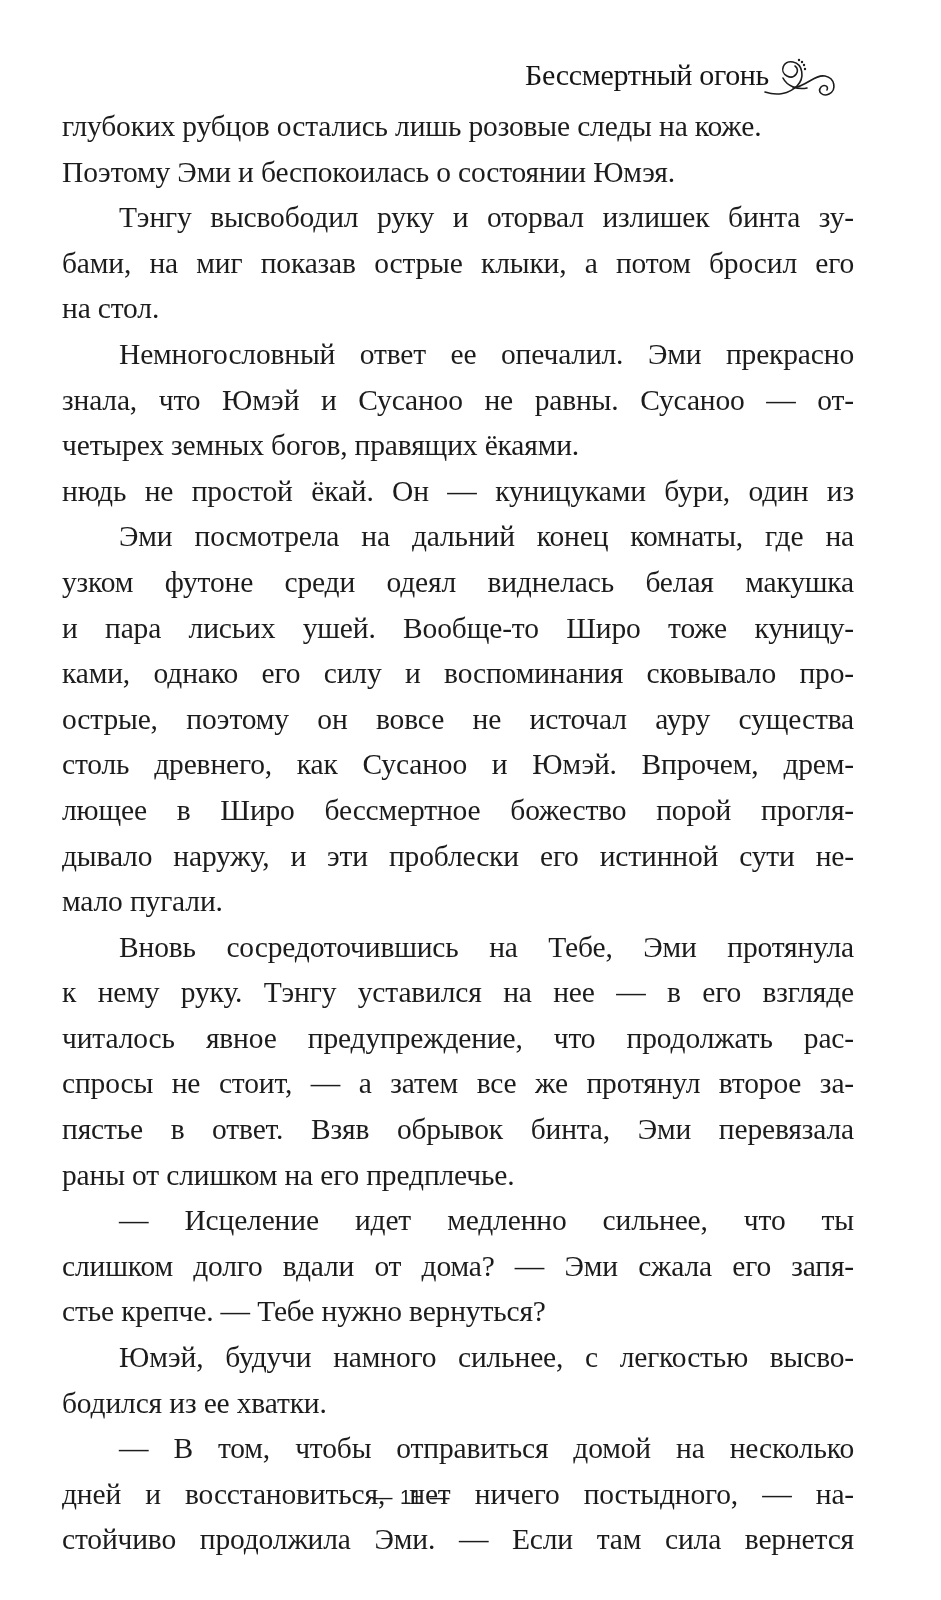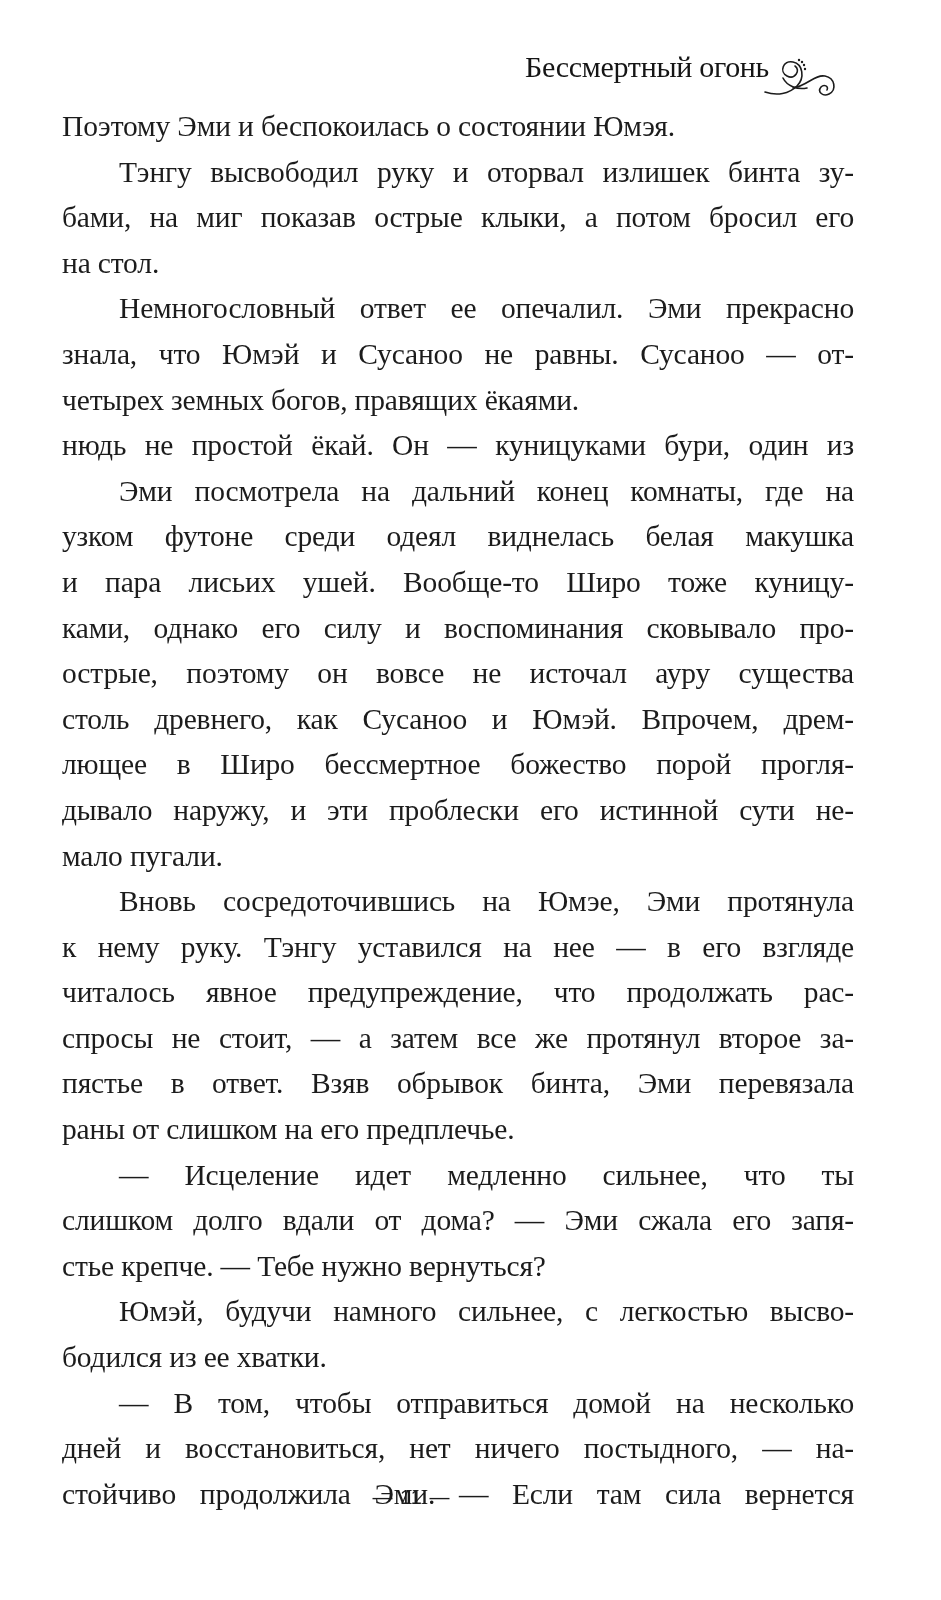--- a/index.html
+++ b/index.html
@@ -14,21 +14,21 @@
       overflow: hidden;
       font-family: "Liberation Serif", "DejaVu Serif", serif;
       color: #1c1c1c;
     }
     .running-head {
       position: absolute;
       top: 52px;
       right: 100px;
       height: 50px;
       display: flex;
-      align-items: flex-start;
+      align-items: center;
     }
     .running-head-title {
       font-size: 30px;
       letter-spacing: -0.3px;
       color: #151515;
       line-height: 1;
       padding-bottom: 4px;
     }
     .ornament {
       width: 78px;
@@ -79,38 +79,39 @@
     <path d="M30 36 C44 34, 52 22, 62 24 C72 26, 74 38, 66 42 C60 45, 54 40, 58 35 C61 32, 66 34, 64 38"></path>
     <path d="M20 26 C24 34, 34 38, 44 36"></path>
     <circle cx="36" cy="8" r="1.2" fill="#1c1c1c" stroke="none"></circle>
     <circle cx="39" cy="10" r="1.2" fill="#1c1c1c" stroke="none"></circle>
     <circle cx="41" cy="13" r="1.2" fill="#1c1c1c" stroke="none"></circle>
     <circle cx="42" cy="17" r="1.2" fill="#1c1c1c" stroke="none"></circle>
   </svg>
 </header>
 
 <main class="text-block" id="text-block">
+    <div class="line last">глубоких рубцов остались лишь розовые следы на коже.</div>
     <div class="line last">Поэтому Эми и беспокоилась о состоянии Юмэя.</div>
     <div class="line indent">Тэнгу высвободил руку и оторвал излишек бинта зу-</div>
     <div class="line">бами, на миг показав острые клыки, а потом бросил его</div>
     <div class="line last">на стол.</div>
     <div class="line indent">Немногословный ответ ее опечалил. Эми прекрасно</div>
     <div class="line">знала, что Юмэй и Сусаноо не равны. Сусаноо — от-</div>
     <div class="line last">четырех земных богов, правящих ёкаями.</div>
     <div class="line">нюдь не простой ёкай. Он — куницуками бури, один из</div>
     <div class="line indent">Эми посмотрела на дальний конец комнаты, где на</div>
     <div class="line">узком футоне среди одеял виднелась белая макушка</div>
     <div class="line">и пара лисьих ушей. Вообще-то Широ тоже куницу-</div>
     <div class="line">ками, однако его силу и воспоминания сковывало про-</div>
     <div class="line">острые, поэтому он вовсе не источал ауру существа</div>
     <div class="line">столь древнего, как Сусаноо и Юмэй. Впрочем, дрем-</div>
     <div class="line">лющее в Широ бессмертное божество порой прогля-</div>
     <div class="line">дывало наружу, и эти проблески его истинной сути не-</div>
     <div class="line last">мало пугали.</div>
-    <div class="line indent">Вновь сосредоточившись на Юмэе, Эми протянула</div>
+    <div class="line indent">Вновь сосредоточившись на Тебе, Эми протянула</div>
     <div class="line">к нему руку. Тэнгу уставился на нее — в его взгляде</div>
     <div class="line">читалось явное предупреждение, что продолжать рас-</div>
     <div class="line">спросы не стоит, — а затем все же протянул второе за-</div>
     <div class="line">пястье в ответ. Взяв обрывок бинта, Эми перевязала</div>
     <div class="line last">раны от слишком на его предплечье.</div>
     <div class="line indent">— Исцеление идет медленно сильнее, что ты</div>
     <div class="line">слишком долго вдали от дома? — Эми сжала его запя-</div>
     <div class="line last">стье крепче. — Тебе нужно вернуться?</div>
     <div class="line indent">Юмэй, будучи намного сильнее, с легкостью высво-</div>
     <div class="line last">бодился из ее хватки.</div>

